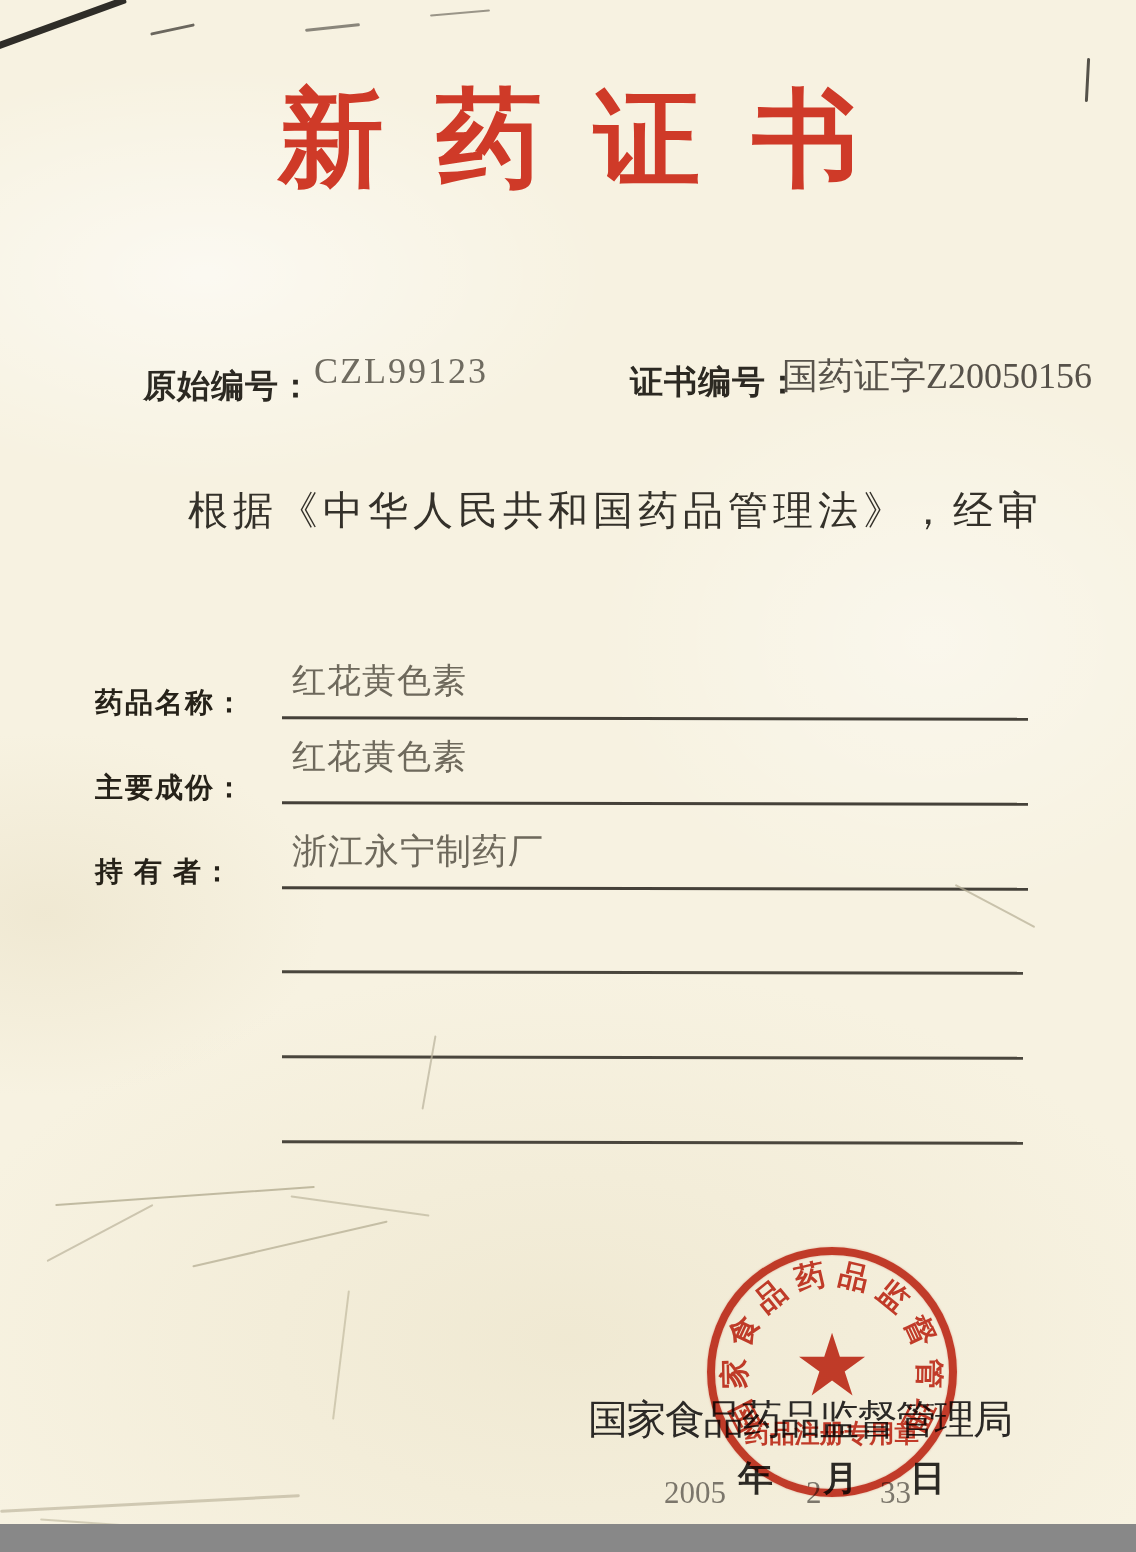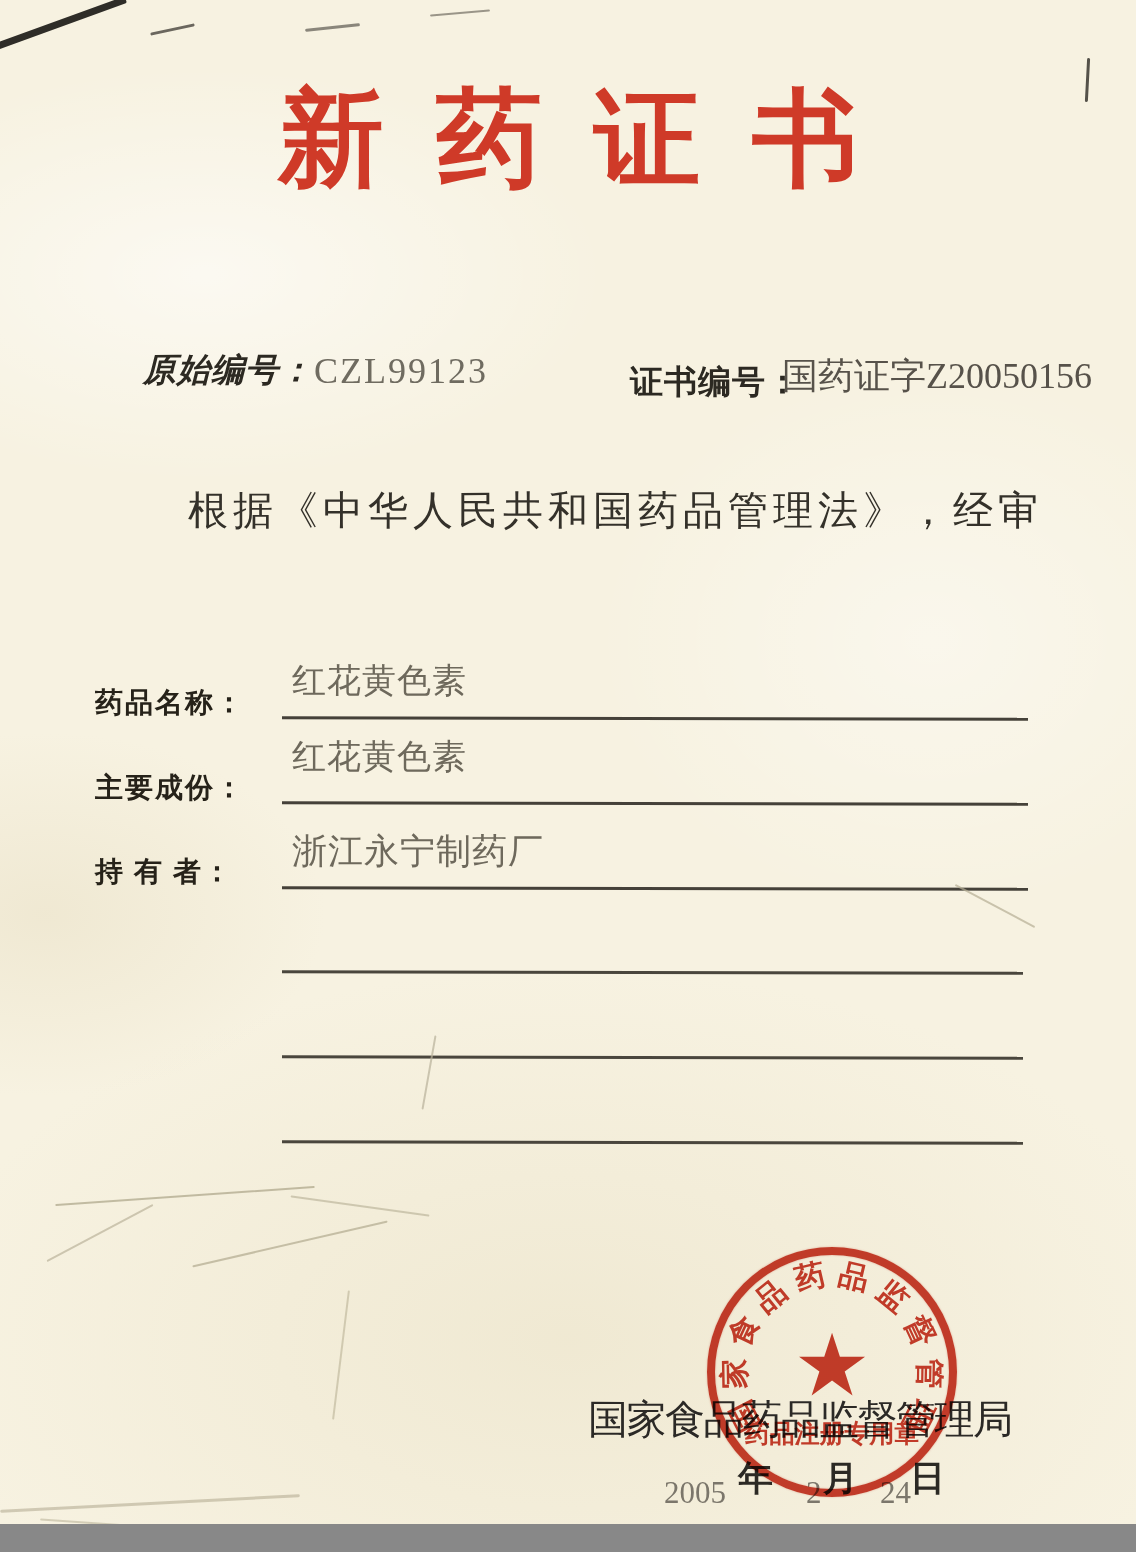--- a/index.html
+++ b/index.html
@@ -94,21 +94,21 @@
   <div class="art" style="left:40px;top:1232px;width:120px;height:2px;background:#b0a98f;opacity:.6;transform:rotate(-28deg);"></div>
   <div class="art" style="left:290px;top:1205px;width:140px;height:2px;background:#b4ad93;opacity:.6;transform:rotate(8deg);"></div>
   <div class="art" style="left:340px;top:1290px;width:2px;height:130px;background:#c2bba0;opacity:.7;transform:rotate(7deg);"></div>
   <div class="art" style="left:428px;top:1035px;width:2px;height:75px;background:#b8b19a;opacity:.7;transform:rotate(10deg);"></div>
   <div class="art" style="left:950px;top:905px;width:90px;height:2px;background:#b5ae94;opacity:.7;transform:rotate(28deg);"></div>
   <div class="art" style="left:0px;top:1502px;width:300px;height:3px;background:#b5ae94;opacity:.6;transform:rotate(-3deg);"></div>
   <div class="art" style="left:40px;top:1524px;width:160px;height:2px;background:#bcb59b;opacity:.6;transform:rotate(4deg);"></div>
 
   <h1 class="title">新药证书</h1>
 
-  <div class="hdr-label" style="left:143px;top:348px;font-style:italic;">原始编号：</div>
+  <div class="hdr-label" style="left:143px;top:364px;">原始编号：</div>
   <div class="hdr-value val-orig" style="left:314px;top:350px;">CZL99123</div>
   <div class="hdr-label" style="left:630px;top:360px;">证书编号：</div>
   <div class="hdr-value val-cert" style="left:782px;top:352px;">国药证字Z20050156</div>
 
   <div class="body-line" style="left:188px;top:483px;letter-spacing:5px;">根据《中华人民共和国药品管理法》，经审</div>
 
   <div class="field-value" style="top:658px;">红花黄色素</div>
   <div class="field-label" style="top:684px;">药品名称：</div>
   <div class="rule" style="top:717px;"></div>
 
@@ -123,21 +123,21 @@
   <div class="rule blank" style="top:971px;"></div>
   <div class="rule blank" style="top:1056px;"></div>
   <div class="rule blank" style="top:1141px;"></div>
 
   <div class="issuer">国家食品药品监督管理局</div>
 
   <div class="date-num" style="left:664px;top:1459px;">2005</div>
   <div class="date-unit" style="left:738px;top:1455px;">年</div>
   <div class="date-num" style="left:806px;top:1459px;">2</div>
   <div class="date-unit" style="left:823px;top:1455px;">月</div>
-  <div class="date-num" style="left:880px;top:1459px;">24</div>
+  <div class="date-num" style="left:880px;top:1459px;">33</div>
   <div class="date-unit" style="left:910px;top:1455px;">日</div>
 
   <div class="seal">
     <div class="seal-ring"></div>
     <div class="ring-text">
         <span style="--a: -117deg;">国</span>
         <span style="--a: -91deg;">家</span>
         <span style="--a: -65deg;">食</span>
         <span style="--a: -39deg;">品</span>
         <span style="--a: -13deg;">药</span>

